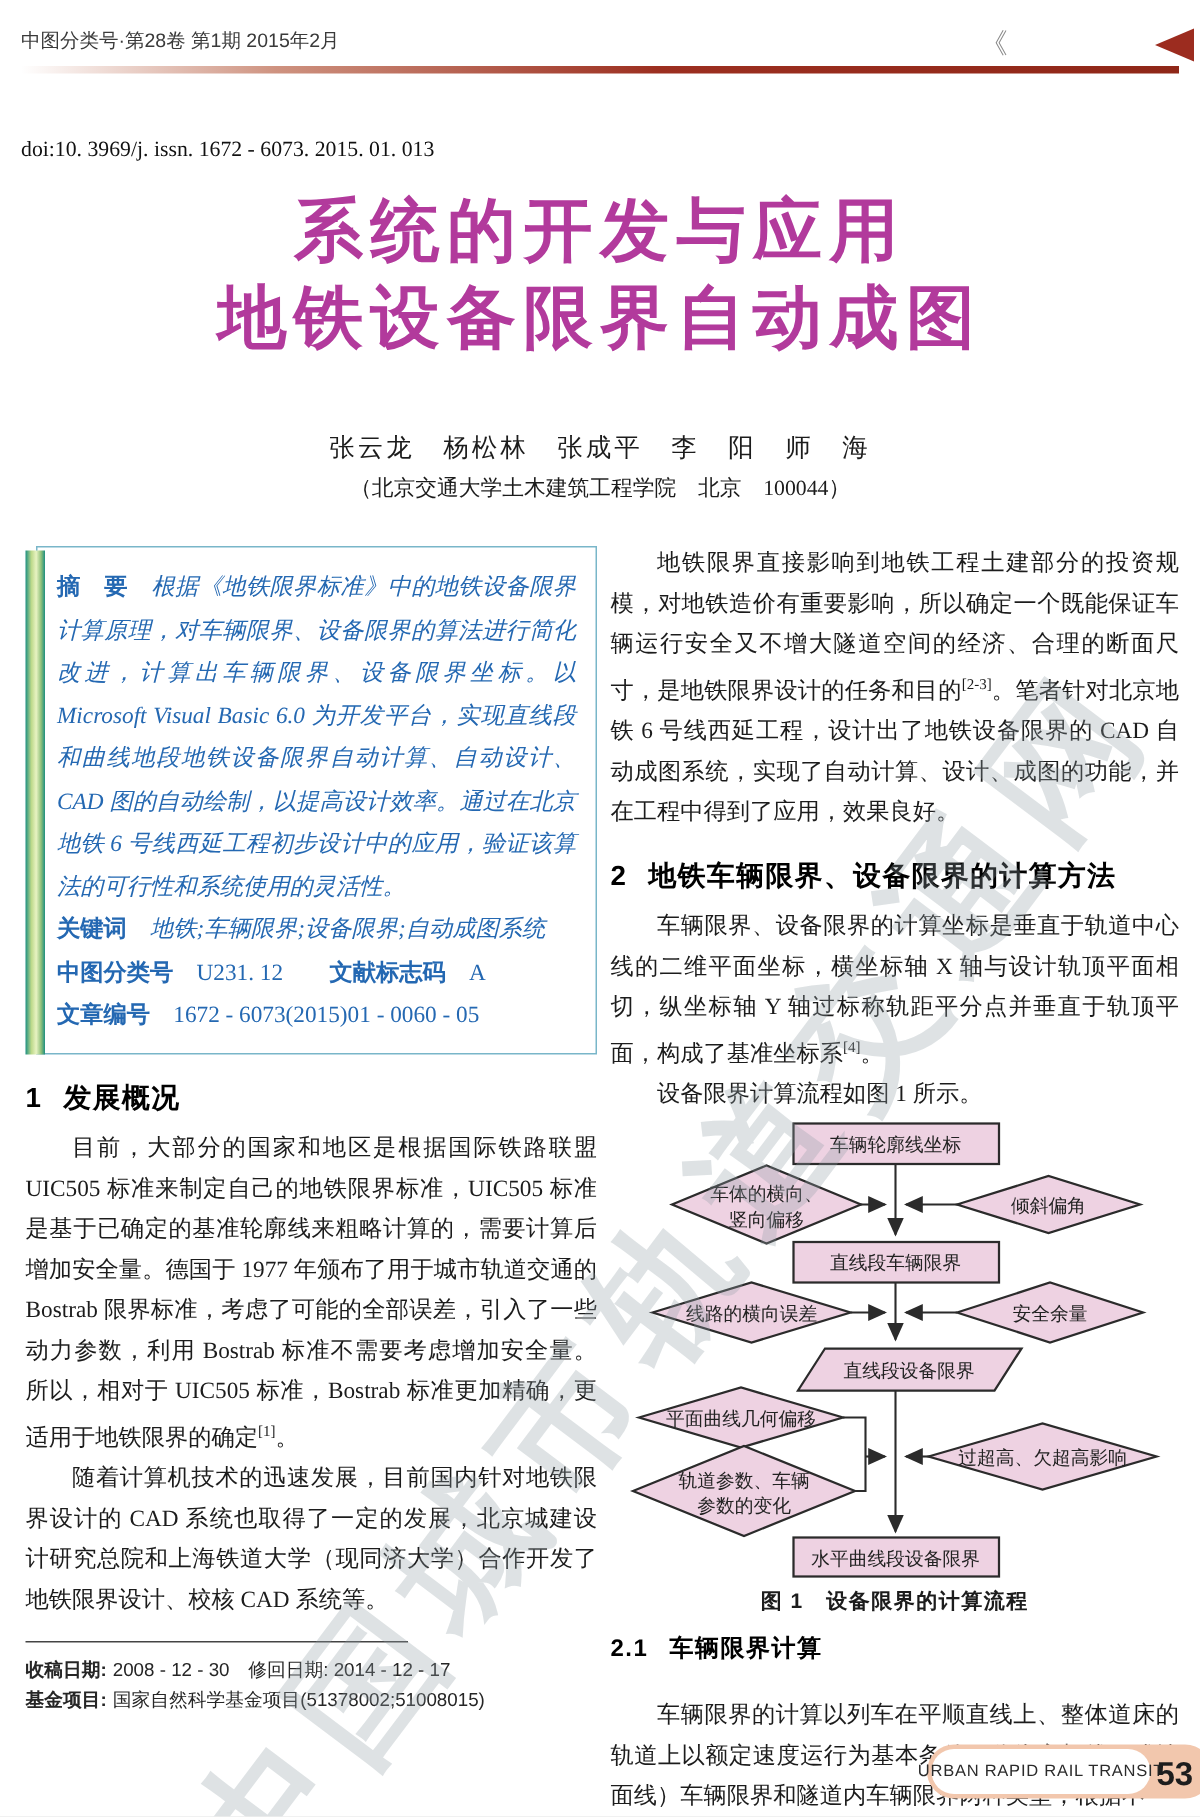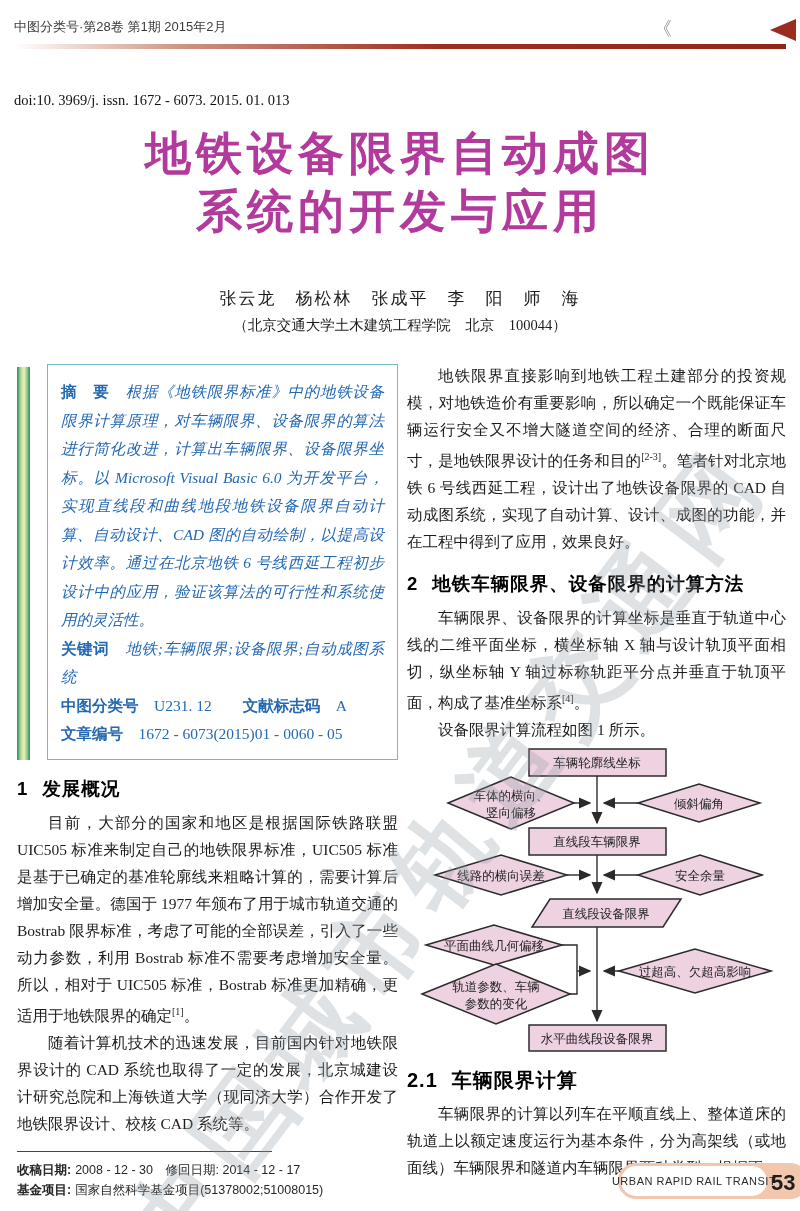--- a/index.html
+++ b/index.html
@@ -40,39 +40,39 @@
     position:absolute; left:0; top:124px; width:100%; text-align:center;
     color:#b23a9c; font-size:46px; font-weight:bold; line-height:58px;
     letter-spacing:5px; font-family:"Liberation Sans",sans-serif;
   }
   .authors { position:absolute; left:0; top:287px; width:100%; text-align:center; font-size:17px; letter-spacing:2px; }
   .affiliation { position:absolute; left:0; top:316px; width:100%; text-align:center; font-size:14.5px; }
   
   .col-left  { position:absolute; left:17px;  top:364px; width:381px; }
   .col-right { position:absolute; left:407px; top:362px; width:379px; }
   
-  .abs-wrap { position:relative; padding-left:30px; }
+  .abs-wrap { position:relative; padding-left:7px; }
   .abs-bar {
     position:absolute; left:0; top:3px; bottom:0; width:13px;
     background:linear-gradient(90deg,#1d8f80 0%, #bcd98a 30%, #e8f3c2 55%, #8fc07a 80%, #1d8f80 100%);
   }
   .abs-box {
     border:1.5px solid #79b6c9; padding:13px 13px 10px 13px;
     color:#2468b2; font-size:15.5px; line-height:28.5px; text-align:justify;
   }
   .abs-body { font-style:italic; }
   .abs-label { font-weight:bold; font-style:normal; font-family:"Liberation Sans",sans-serif; }
   .abs-line { font-style:normal; }
   .abs-line .val-italic { font-style:italic; }
   
   .h-green {
     color:#000000; font-weight:bold; font-family:"Liberation Sans",sans-serif;
     font-size:18.5px; margin:16px 0 8px 0; letter-spacing:1px;
   }
-  .h-green-sub { font-size:20px; margin:12px 0 6px 0; }
+  .h-green-sub { font-size:16px; margin:12px 0 20px 0; }
   .h-num { margin-right:14px; }
   p.body { font-size:15.5px; line-height:27px; text-align:justify; text-indent:2em; }
   sup.ref { font-size:10px; }
   
   .foot-rule { width:255px; border:none; border-top:1.5px solid #444; margin:14px 0 8px 0; }
   .footnote { font-size:12.5px; line-height:20.5px; font-family:"Liberation Sans",sans-serif; color:#262626; }
   .fn-row { display:flex; }
   .fn-label { font-weight:bold; white-space:nowrap; margin-right:4px; }
   .fn-val { flex:1; text-align:justify; }
   
@@ -107,22 +107,22 @@
   <div class="watermark">中国城市轨道交通网</div>
 
   <div class="journal-line">中图分类号·第28卷 第1期 2015年2月</div>
   <div class="collapse-glyph">《</div>
   <div class="tri-left"></div>
   <div class="red-rule"></div>
 
   <div class="doi-line">doi:10. 3969/j. issn. 1672 - 6073. 2015. 01. 013</div>
 
   <div class="title">
+    <div>系统的开发与应用</div>
     <div>地铁设备限界自动成图</div>
-    <div>系统的开发与应用</div>
   </div>
   <div class="authors">张云龙　杨松林　张成平　李　阳　师　海</div>
   <div class="affiliation">（北京交通大学土木建筑工程学院　北京　100044）</div>
 
   <div class="col-left">
     <div class="abs-wrap">
       <div class="abs-bar"></div>
       <div class="abs-box">
         <div class="abs-body"><span class="abs-label">摘　要</span>　<span>根据《地铁限界标准》中的地铁设备限界计算原理，对车辆限界、设备限界的算法进行简化改进，计算出车辆限界、设备限界坐标。以 Microsoft Visual Basic 6.0 为开发平台，实现直线段和曲线地段地铁设备限界自动计算、自动设计、CAD 图的自动绘制，以提高设计效率。通过在北京地铁 6 号线西延工程初步设计中的应用，验证该算法的可行性和系统使用的灵活性。</span></div>
         <div class="abs-line"><span class="abs-label">关键词</span>　<span class="val-italic">地铁;车辆限界;设备限界;自动成图系统</span></div>
@@ -202,20 +202,21 @@
       <polygon points="15,247 89,217 163,247 89,277" fill="#eed2e2" stroke="#2b2b2b" stroke-width="1.5"></polygon>
       <text x="89" y="244" text-anchor="middle">轨道参数、车辆</text>
       <text x="89" y="261" text-anchor="middle">参数的变化</text>
 
       <polygon points="212,224 288,202 364,224 288,246" fill="#eed2e2" stroke="#2b2b2b" stroke-width="1.5"></polygon>
       <text x="288" y="229" text-anchor="middle">过超高、欠超高影响</text>
 
       <rect x="122" y="278" width="137" height="26" fill="#eed2e2" stroke="#2b2b2b" stroke-width="1.5"></rect>
       <text x="190" y="296" text-anchor="middle">水平曲线段设备限界</text>
     </svg>
+    <div class="fig-caption">图 1　设备限界的计算流程</div>
 
     <div class="h-green h-green-sub"><span class="h-num">2.1</span><span>车辆限界计算</span></div>
     <p class="body">车辆限界的计算以列车在平顺直线上、整体道床的轨道上以额定速度运行为基本条件，分为高架线（或地面线）车辆限界和隧道内车辆限界两种类型，根据不</p>
   </div>
 
   <div class="footer-pill">
     <div class="footer-inner">URBAN RAPID RAIL TRANSIT</div>
     <div class="footer-page">53</div>
   </div>
 

